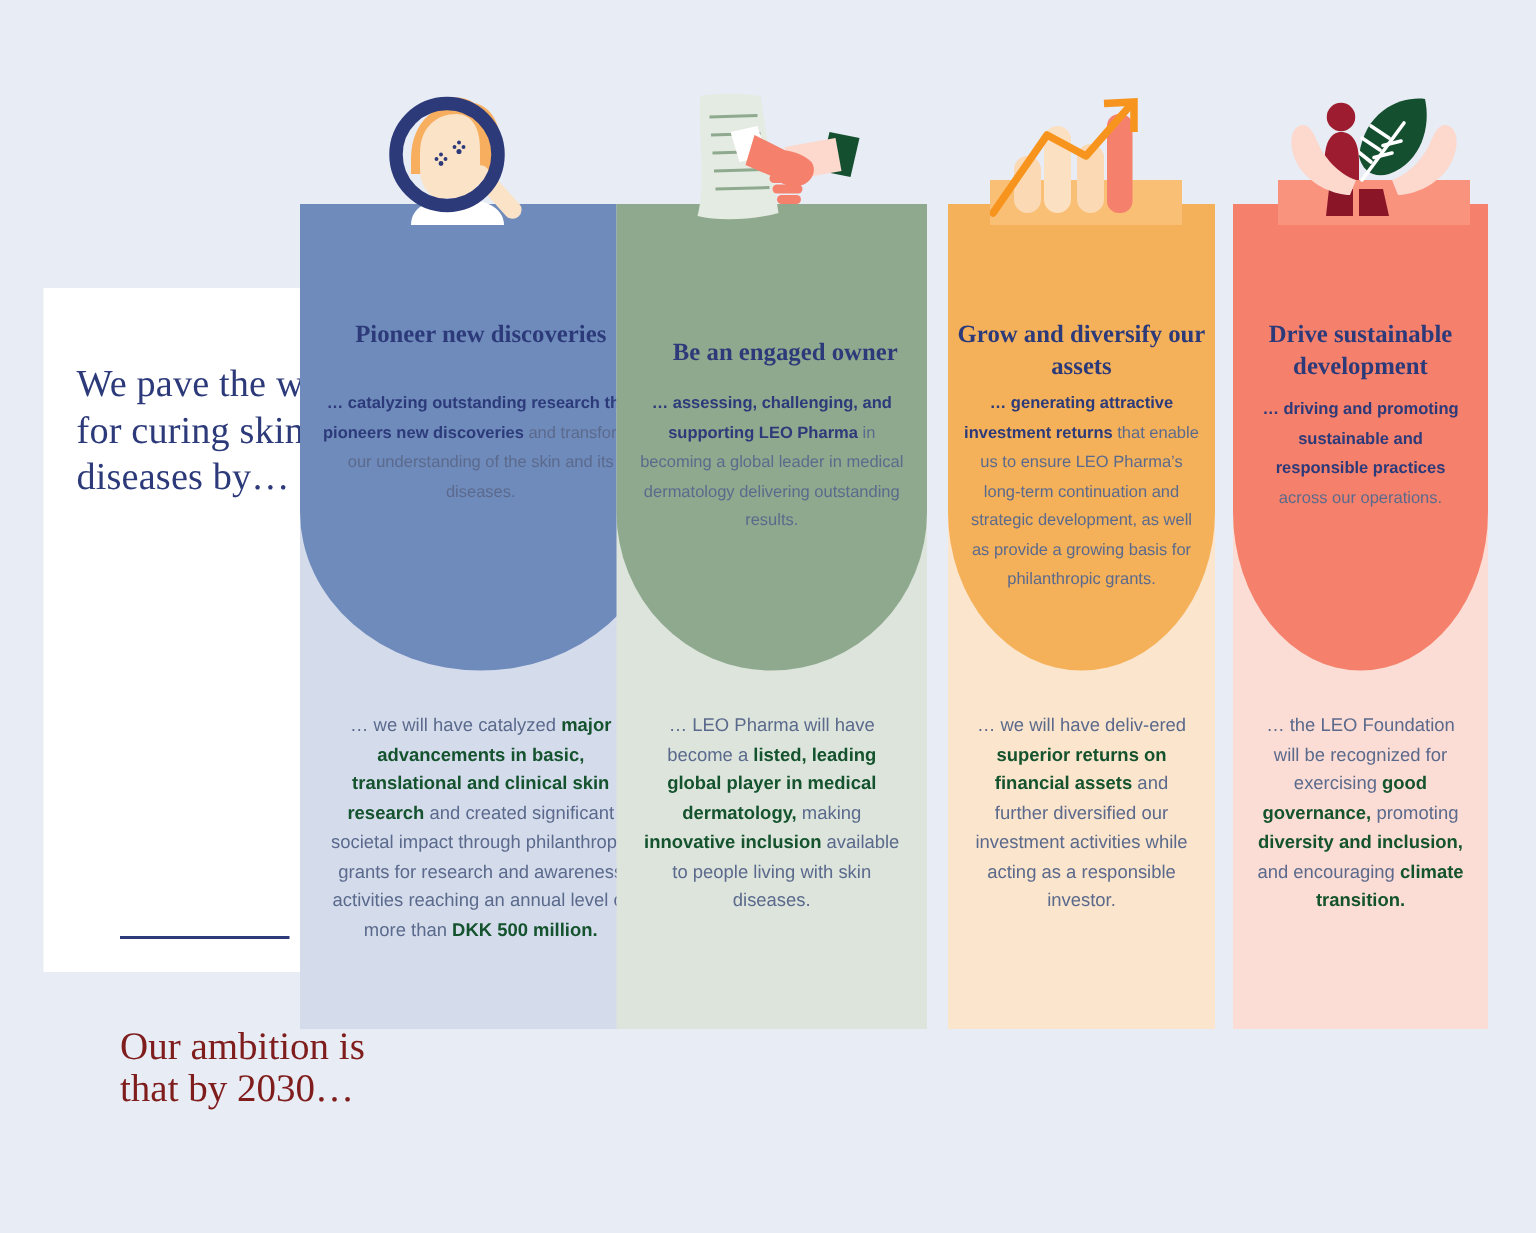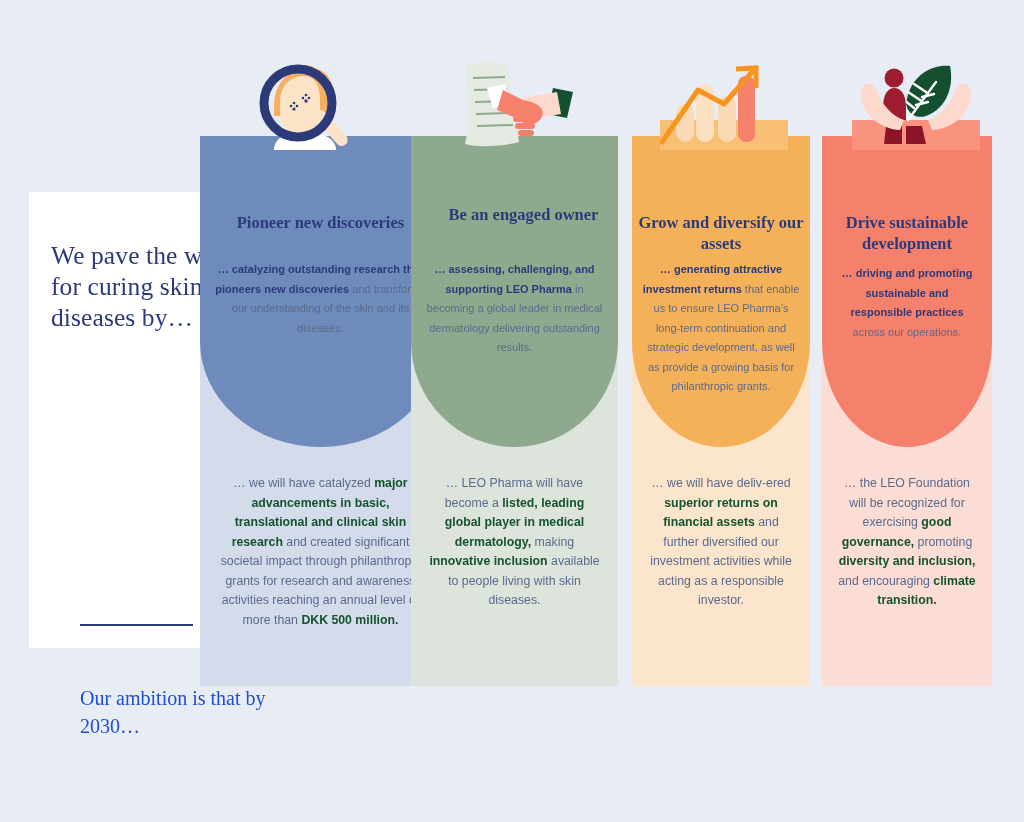--- a/index.html
+++ b/index.html
@@ -32,23 +32,23 @@
   .rule {
     position: absolute;
     left: 51px; top: 432px;
     width: 113px; height: 2px;
     background: #2C3A7A;
   }
   .ambition-text {
     position: absolute;
     left: 51px; top: 492px; width: 200px;
     font-family: "Liberation Serif", serif;
-    font-size: 20px;
+    font-size: 26px;
     line-height: 28px;
-    color: #1d4ed8;
+    color: #7f1d1d;
   }
 
   
   .col {
     position: absolute;
     top: 136px;
     height: 550px;
     overflow: visible;
   }
   .col-bg {            
@@ -90,21 +90,21 @@
   }
   .col-lower b { color: #14532d; font-weight: 700; }
 
   
   #col-0 { left: 200px; width: 241px; }
   #col-1 { left: 411px; width: 207px; }
   #col-2 { left: 632px; width: 178px; }
   #col-3 { left: 822px; width: 170px; }
 
   #col-0 .col-head { top: 76px; }
-  #col-1 .col-head { top: 68px; padding-left: 18px; }
+  #col-1 .col-head { top: 88px; padding-left: 18px; }
   #col-2 .col-head { top: 76px; }
   #col-3 .col-head { top: 76px; }
 
   #col-0 .col-upper { top: 124px; padding: 0 14px; }
   #col-1 .col-upper { top: 124px; padding: 0 14px; }
   #col-2 .col-upper { top: 124px; padding: 0 10px; }
   #col-3 .col-upper { top: 128px; padding: 0 12px; }
 
   #col-0 .col-lower { top: 338px; padding: 0 16px; }
   #col-1 .col-lower { top: 338px; padding: 0 16px; }

